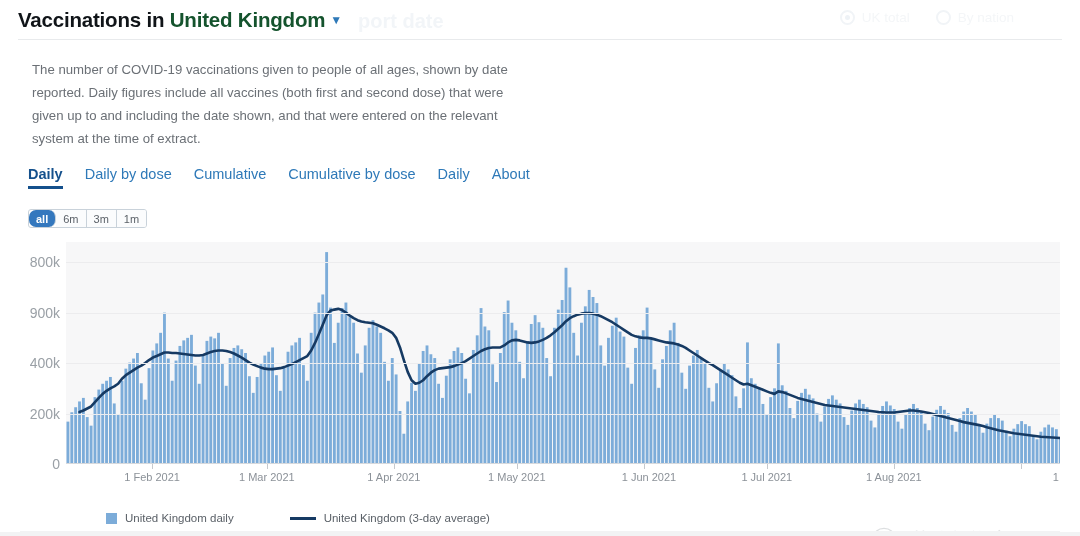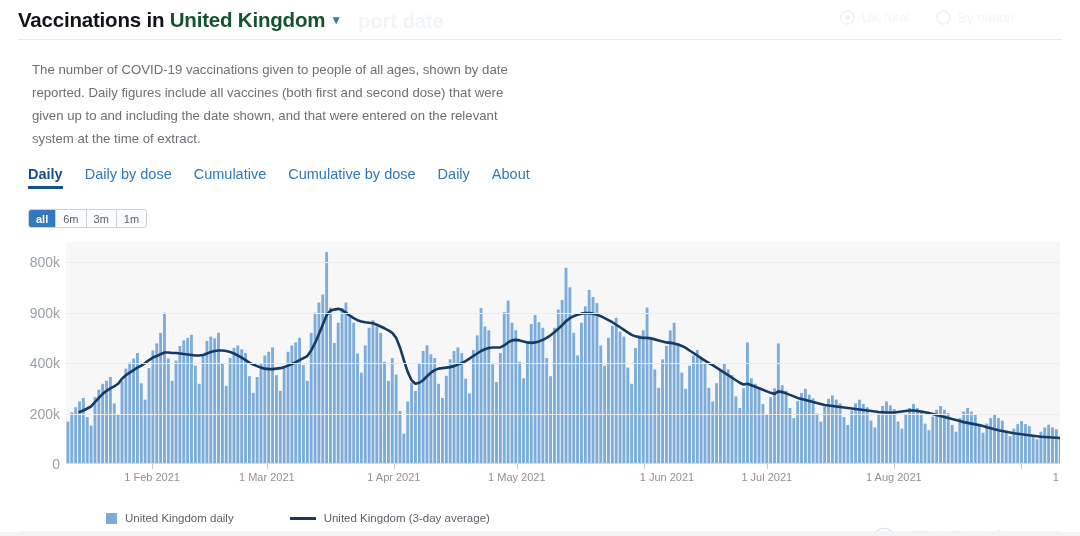--- a/index.html
+++ b/index.html
@@ -122,20 +122,21 @@
     padding: 0 7px;
     display: flex; align-items: center;
     border-right: 1px solid #c9d2da;
     cursor: pointer;
   }
   .range-btn:last-child { border-right: none; }
   .range-btn.active {
     background: #3478BE;
     color: #ffffff;
     font-weight: bold;
+    border-radius: 7px;
   }
 
   
   .chart-wrap {
     position: absolute;
     left: 20px; top: 238px;
     width: 1048px; height: 232px;
   }
   .plot {
     position: absolute;
@@ -559,21 +560,21 @@
     <div class="xaxis" id="xaxis">
         <div class="xtick" style="left: 86.0656px;"></div>
         <div class="xlab" style="left: 86.0656px;">1 Feb 2021</div>
         <div class="xtick" style="left: 200.82px;"></div>
         <div class="xlab" style="left: 200.82px;">1 Mar 2021</div>
         <div class="xtick" style="left: 327.869px;"></div>
         <div class="xlab" style="left: 327.869px;">1 Apr 2021</div>
         <div class="xtick" style="left: 450.82px;"></div>
         <div class="xlab" style="left: 450.82px;">1 May 2021</div>
         <div class="xtick" style="left: 577.869px;"></div>
-        <div class="xlab" style="left: 601px;">1 Jun 2021</div>
+        <div class="xlab" style="left: 583px;">1 Jun 2021</div>
         <div class="xtick" style="left: 700.82px;"></div>
         <div class="xlab" style="left: 700.82px;">1 Jul 2021</div>
         <div class="xtick" style="left: 827.869px;"></div>
         <div class="xlab" style="left: 827.869px;">1 Aug 2021</div>
         <div class="xtick" style="left: 954.918px;"></div>
         <div class="xlab" style="left: 1003px; margin-left: 12px;">1 Sep 2021</div>
       </div>
   </div>
 
   <div class="legend">

